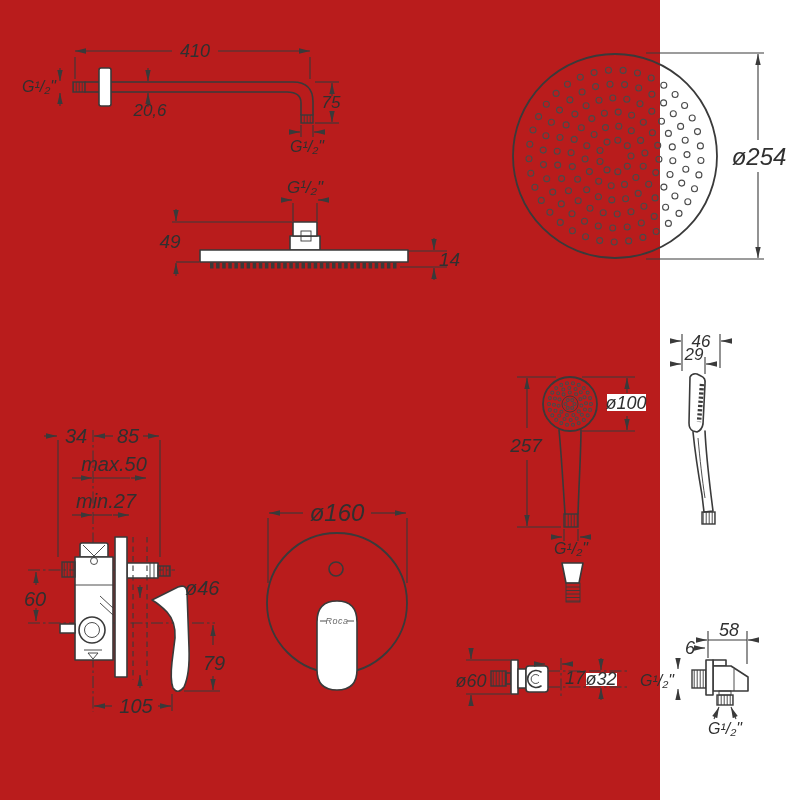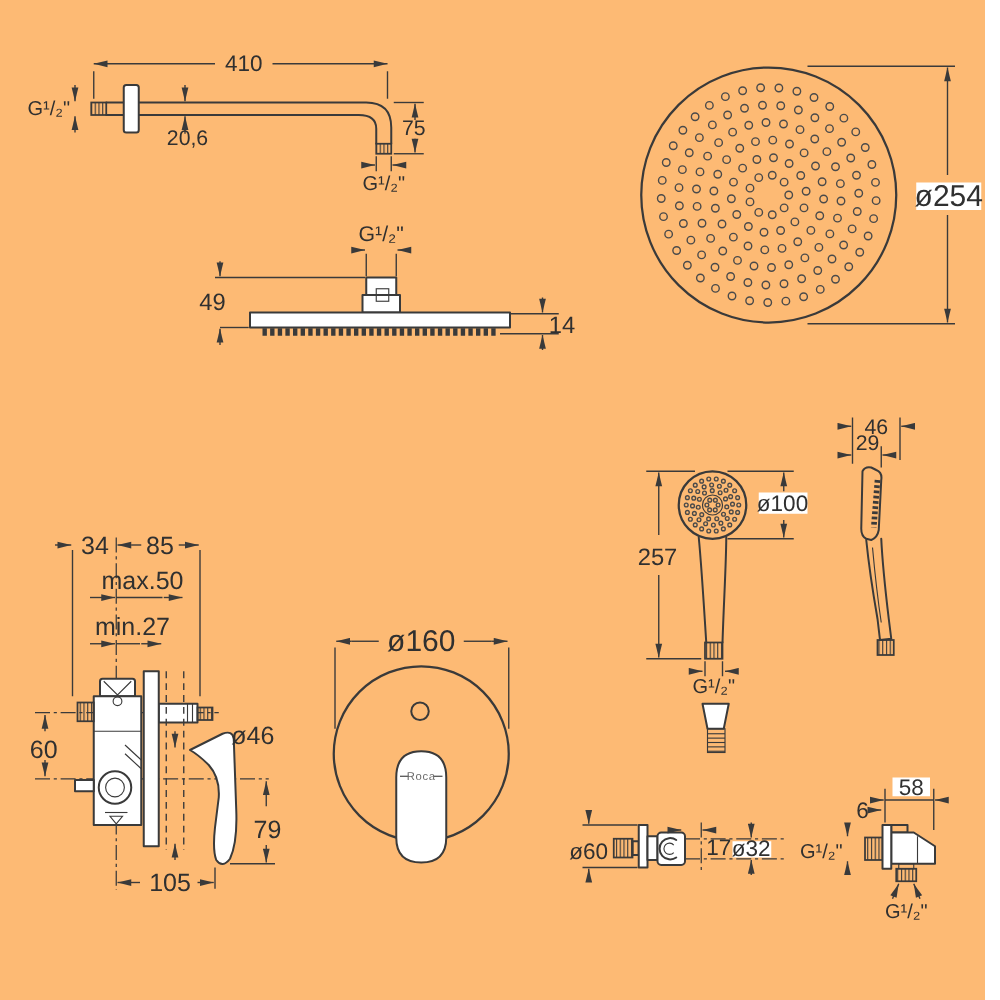--- a/index.html
+++ b/index.html
@@ -1,16 +1,16 @@
 <!DOCTYPE html>
 <html><head>
 <meta charset="utf-8">
 <style>
   html,body{margin:0;padding:0;background:#fff;}
-  .canvas{width:788px;height:800px;position:relative;background:#fdba74;}
+  .canvas{width:660px;height:800px;position:relative;background:#b91c1c;font-style:italic;}
   .o{fill:none;stroke:#3a3a3a;stroke-width:1.6;stroke-linejoin:round;stroke-linecap:round;}
   .o2{fill:none;stroke:#3a3a3a;stroke-width:1.8;}
   .of{fill:#ffffff;stroke:#3a3a3a;stroke-width:1.6;stroke-linejoin:round;}
   .oh{fill:url(#hatch);stroke:#3a3a3a;stroke-width:1.4;}
   .thin{fill:none;stroke:#3a3a3a;stroke-width:0.9;}
   .d{fill:none;stroke:#3a3a3a;stroke-width:1.1;}
   .cl{fill:none;stroke:#3a3a3a;stroke-width:1;stroke-dasharray:12 3 2.5 3;}
   .hid{fill:none;stroke:#3a3a3a;stroke-width:1.1;stroke-dasharray:5.5 4;}
   .teeth{fill:none;stroke:#3a3a3a;stroke-width:6;stroke-dasharray:3.5 2.6;}
   .teeth2{fill:none;stroke:#3a3a3a;stroke-width:4.5;stroke-dasharray:2.2 2;}

